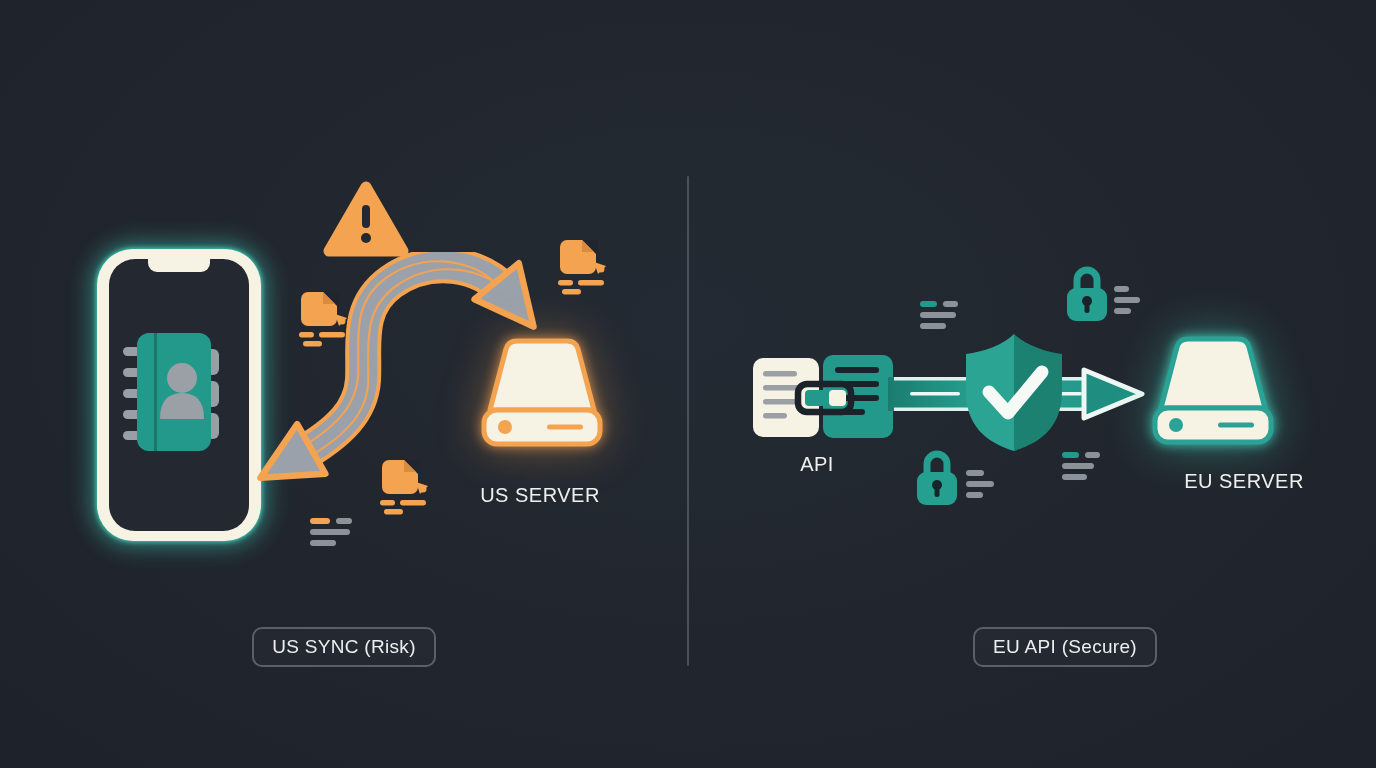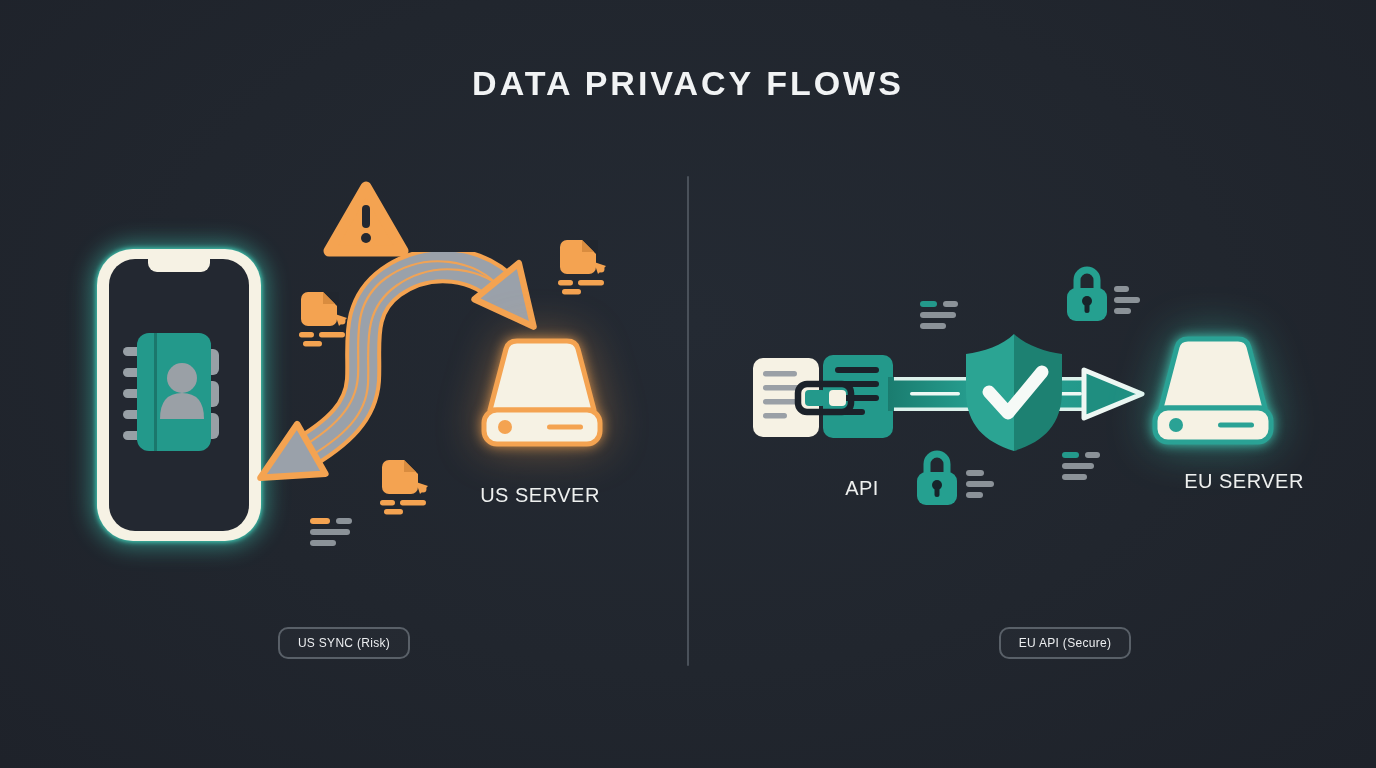--- a/index.html
+++ b/index.html
@@ -44,51 +44,50 @@
     position:absolute;left:50%;top:0;transform:translateX(-50%);
     width:62px;height:13px;background:var(--cream);border-radius:0 0 9px 9px;
   }
   .book-svg{position:absolute;left:14px;top:72px;}
 
   
   .icon-label{
     color:#eef0ef;font-size:20px;letter-spacing:.5px;text-align:center;font-weight:500;
   }
   .lbl-us-server{left:460px;top:484px;width:160px;}
-  .lbl-api{left:792px;top:453px;width:140px;margin-top:24px;}
+  .lbl-api{left:747px;top:453px;width:140px;}
   .lbl-eu-server{left:1164px;top:470px;width:160px;}
 
   
   .caption-row{top:627px;width:688px;text-align:center;}
   .caption-row.left{left:0;}
   .caption-row.right{left:721px;text-decoration:underline;}
   .caption{
     display:inline-block;border:2px solid #596068;border-radius:10px;
-    background:rgba(255,255,255,.02);color:#eceef0;font-size:12px;
+    background:rgba(255,255,255,.02);color:#eceef0;font-size:19px;
     padding:7px 18px;letter-spacing:.3px;
   }
 
   
   .dash-group{display:flex;flex-direction:column;gap:5px;}
   .dash-row{display:flex;gap:6px;}
   .dash{height:6px;border-radius:3px;}
   .d-gray{background:var(--gray-dash);}
   .d-teal{background:var(--teal);}
   .d-orange{background:var(--orange);}
 
   
   .glow-orange{filter:drop-shadow(0 0 6px rgba(244,163,81,.75)) drop-shadow(0 0 22px rgba(244,163,81,.38));}
   .glow-teal{filter:drop-shadow(0 0 6px rgba(69,227,201,.8)) drop-shadow(0 0 22px rgba(69,227,201,.38));}
 </style>
 </head>
 <body>
 
 <div class="stage">
 
-  <div class="abs title">DATA PRIVACY FLOWS</div>
 
   <div class="abs divider"></div>
 
   <div>
 
     <div class="abs phone">
       <div class="phone-screen">
         <div class="phone-notch"></div>
         <svg class="book-svg" width="112" height="122" viewBox="0 0 112 122">
           <rect x="80" y="18" width="16" height="26" rx="6" fill="#98a0a6"></rect>

